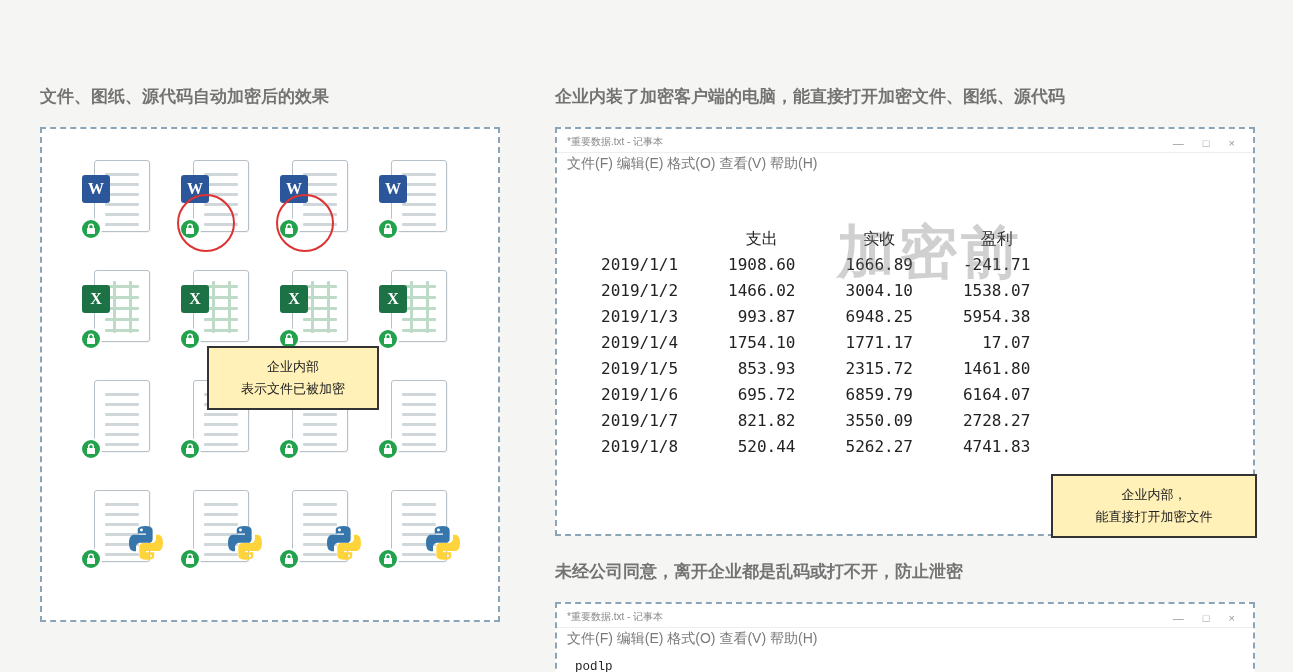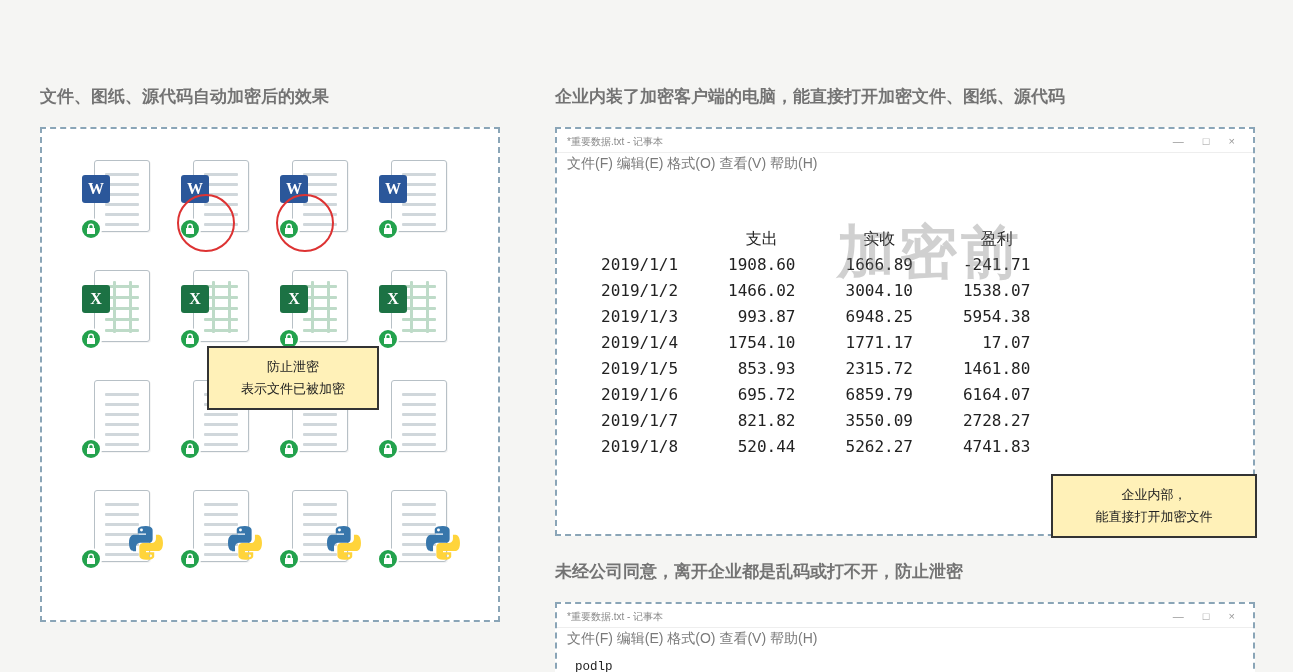--- a/index.html
+++ b/index.html
@@ -97,21 +97,21 @@
   }
   .yellow-callout.left1 { left: 165px; top: 217px; width: 172px; }
   .panel-right {
     padding: 0;
     background: #fff;
   }
   .notepad-head {
     padding: 6px 10px 3px 10px;
     font-size: 10px; color: #8a8a8a;
     border-bottom: 1px solid #eee;
-    display:flex; justify-content: space-between;
+    display:flex; justify-content: space-between; align-items: flex-end;
   }
   .notepad-head .win-ctrl { font-size: 11px; letter-spacing: 8px; color: #999; }
   .notepad-menu {
     padding: 2px 10px 4px 10px;
     font-size: 14px; color: #7a7a7a;
   }
   .notepad-body {
     padding: 6px 18px 10px 18px;
     font-family: "NSimSun","SimSun",Consolas,monospace;
     font-size: 14px;
@@ -448,21 +448,21 @@
                 <path d="M129 255c65 0 61-28 61-28v-29h-62v-9h90s38 4 38-61-33-63-33-63h-20v30s1 33-32 33h-62s-31-.5-31 30v61s-5 36 51 36zm33-19a11 11 0 110-22 11 11 0 010 22z" fill="#ffd43b"></path>
               </svg></div>
             <div class="lock">
               <svg viewBox="0 0 10 12">
                 <path d="M2 5V3.5a3 3 0 016 0V5h.5a.5.5 0 01.5.5v5a.5.5 0 01-.5.5h-7A.5.5 0 011 10.5v-5A.5.5 0 011.5 5H2zm1.4 0h3.2V3.5a1.6 1.6 0 10-3.2 0V5z" fill="#fff"></path>
               </svg>
             </div>
           </div>
         </div>
       <div class="yellow-callout left1">
-        <div>防止泄密</div>
+        <div>企业内部</div>
         <div>表示文件已被加密</div>
       </div>
     </div>
   </div>
 
   <div class="col-right">
 
     <div class="section-title">企业内装了加密客户端的电脑，能直接打开加密文件、图纸、源代码</div>
     <div class="panel panel-right" style="position:relative;">
       <div class="notepad-head">

